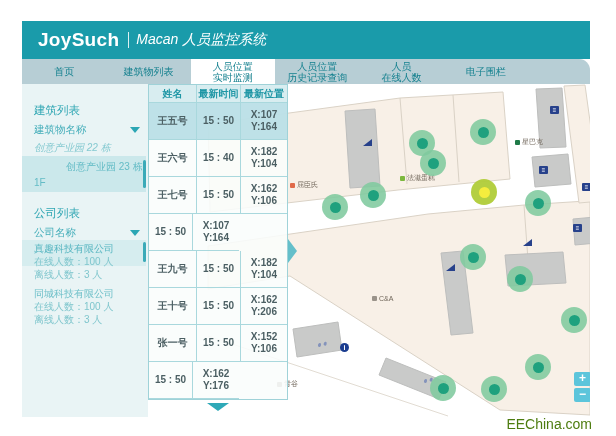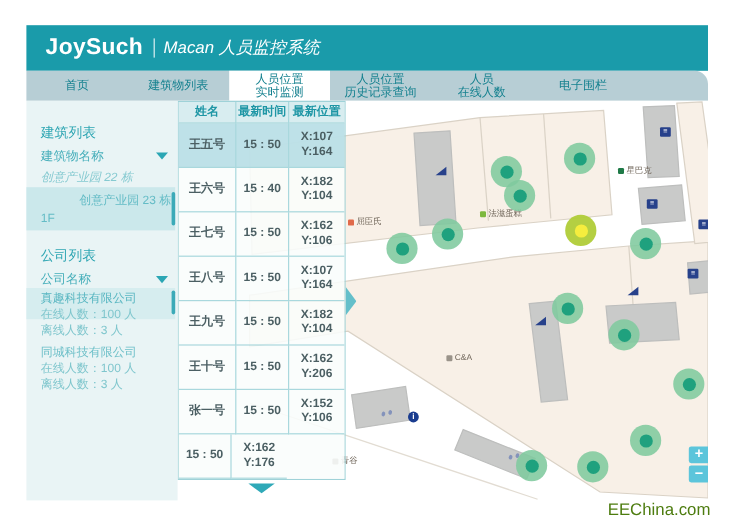--- a/index.html
+++ b/index.html
@@ -271,21 +271,20 @@
         </div>
         <div class="trow">
           <div class="cell c1">王七号</div>
           <div class="cell c2">15 : 50</div>
           <div class="cell c3">
             <span>X:162</span>
             <span>Y:106</span>
           </div>
         </div>
         <div class="trow">
-          <div class="cell c1">王八号</div>
           <div class="cell c2">15 : 50</div>
           <div class="cell c3">
             <span>X:107</span>
             <span>Y:164</span>
           </div>
         </div>
         <div class="trow">
           <div class="cell c1">王九号</div>
           <div class="cell c2">15 : 50</div>
           <div class="cell c3">

